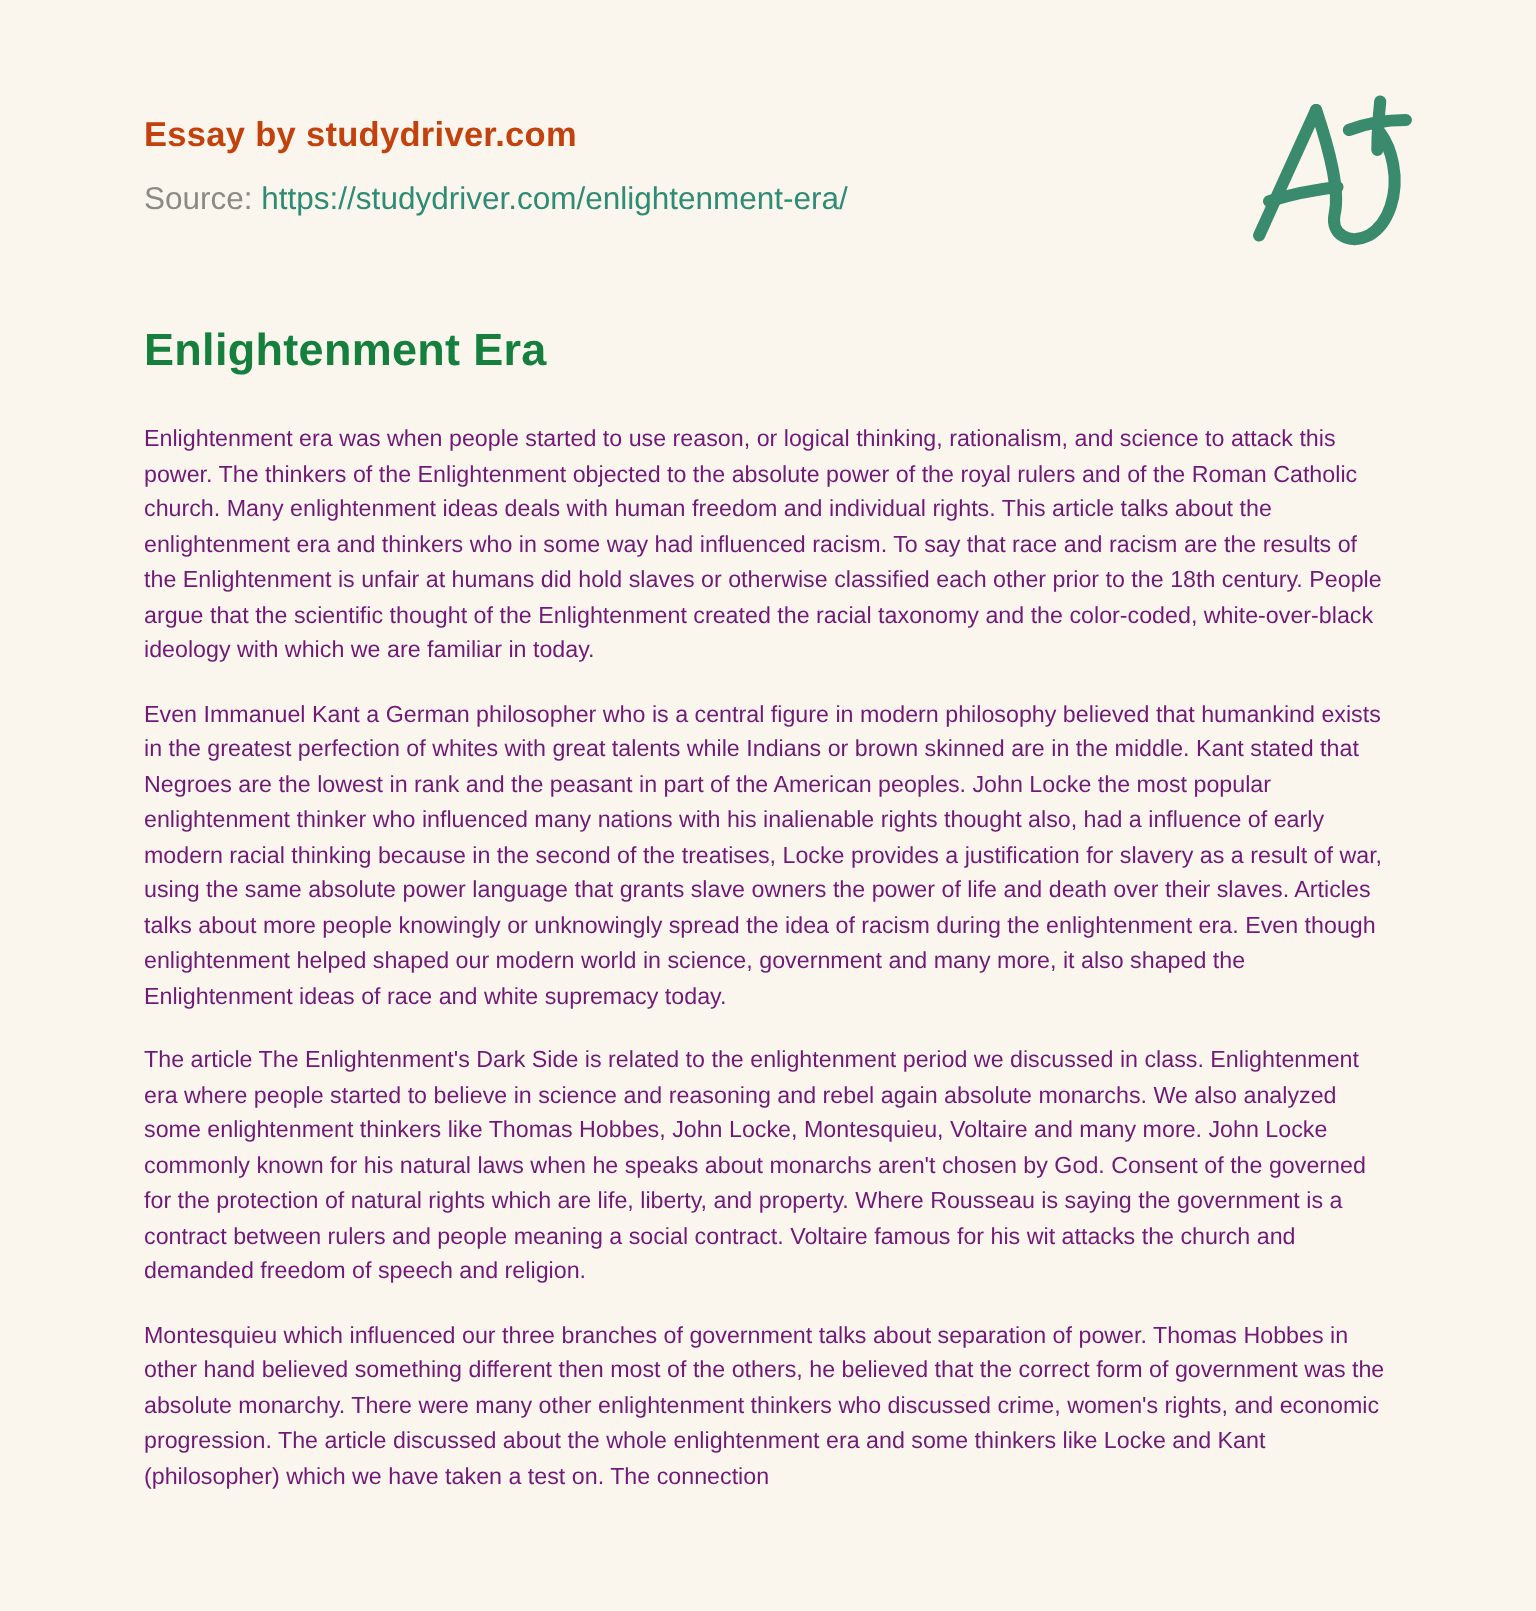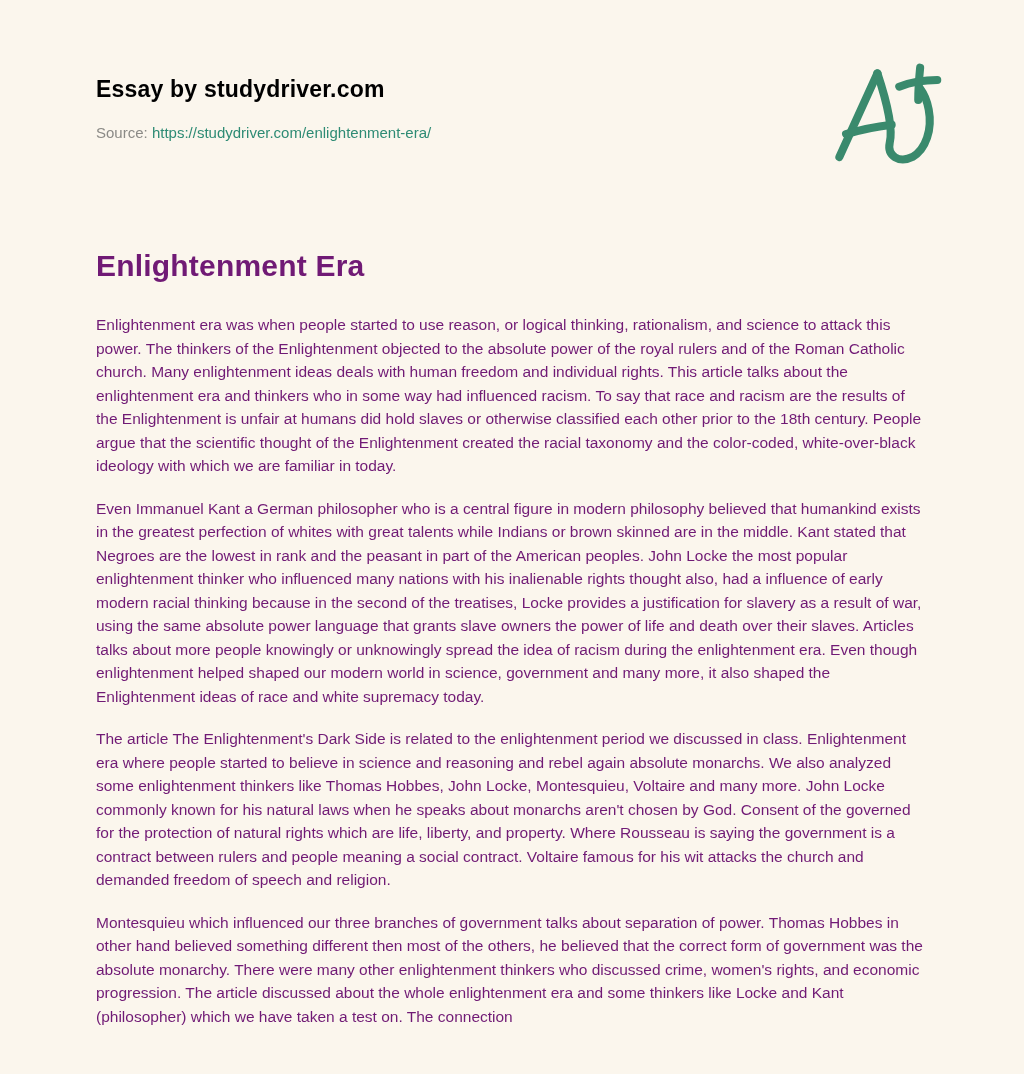--- a/index.html
+++ b/index.html
@@ -12,48 +12,48 @@
     min-height: 1074px;
     position: relative;
   }
   .page {
     padding: 76px 96px 40px 96px;
     position: relative;
   }
   .site-title {
     font-size: 23px;
     font-weight: 700;
-    color: #000000;
+    color: #c2410c;
     letter-spacing: 0.2px;
   }
   .source-row {
     margin-top: 20px;
-    font-size: 15px;
+    font-size: 21px;
     line-height: 20px;
   }
   .source-label {
     color: #8b8a86;
   }
   .source-link {
     color: #2e8b74;
     text-decoration: none;
   }
   .logo {
     position: absolute;
     top: 60px;
     right: 82px;
     width: 114px;
     height: 116px;
   }
   .logo svg { width: 100%; height: 100%; }
   .essay-title {
-    margin-top: 106px;
+    margin-top: 74px;
     font-size: 30px;
     font-weight: 700;
-    color: #701a75;
+    color: #15803d;
     letter-spacing: 0.2px;
   }
   .essay-body {
     margin-top: 30px;
     max-width: 833px;
   }
   .essay-body p {
     font-size: 15.5px;
     line-height: 23.5px;
     color: #701a75;

